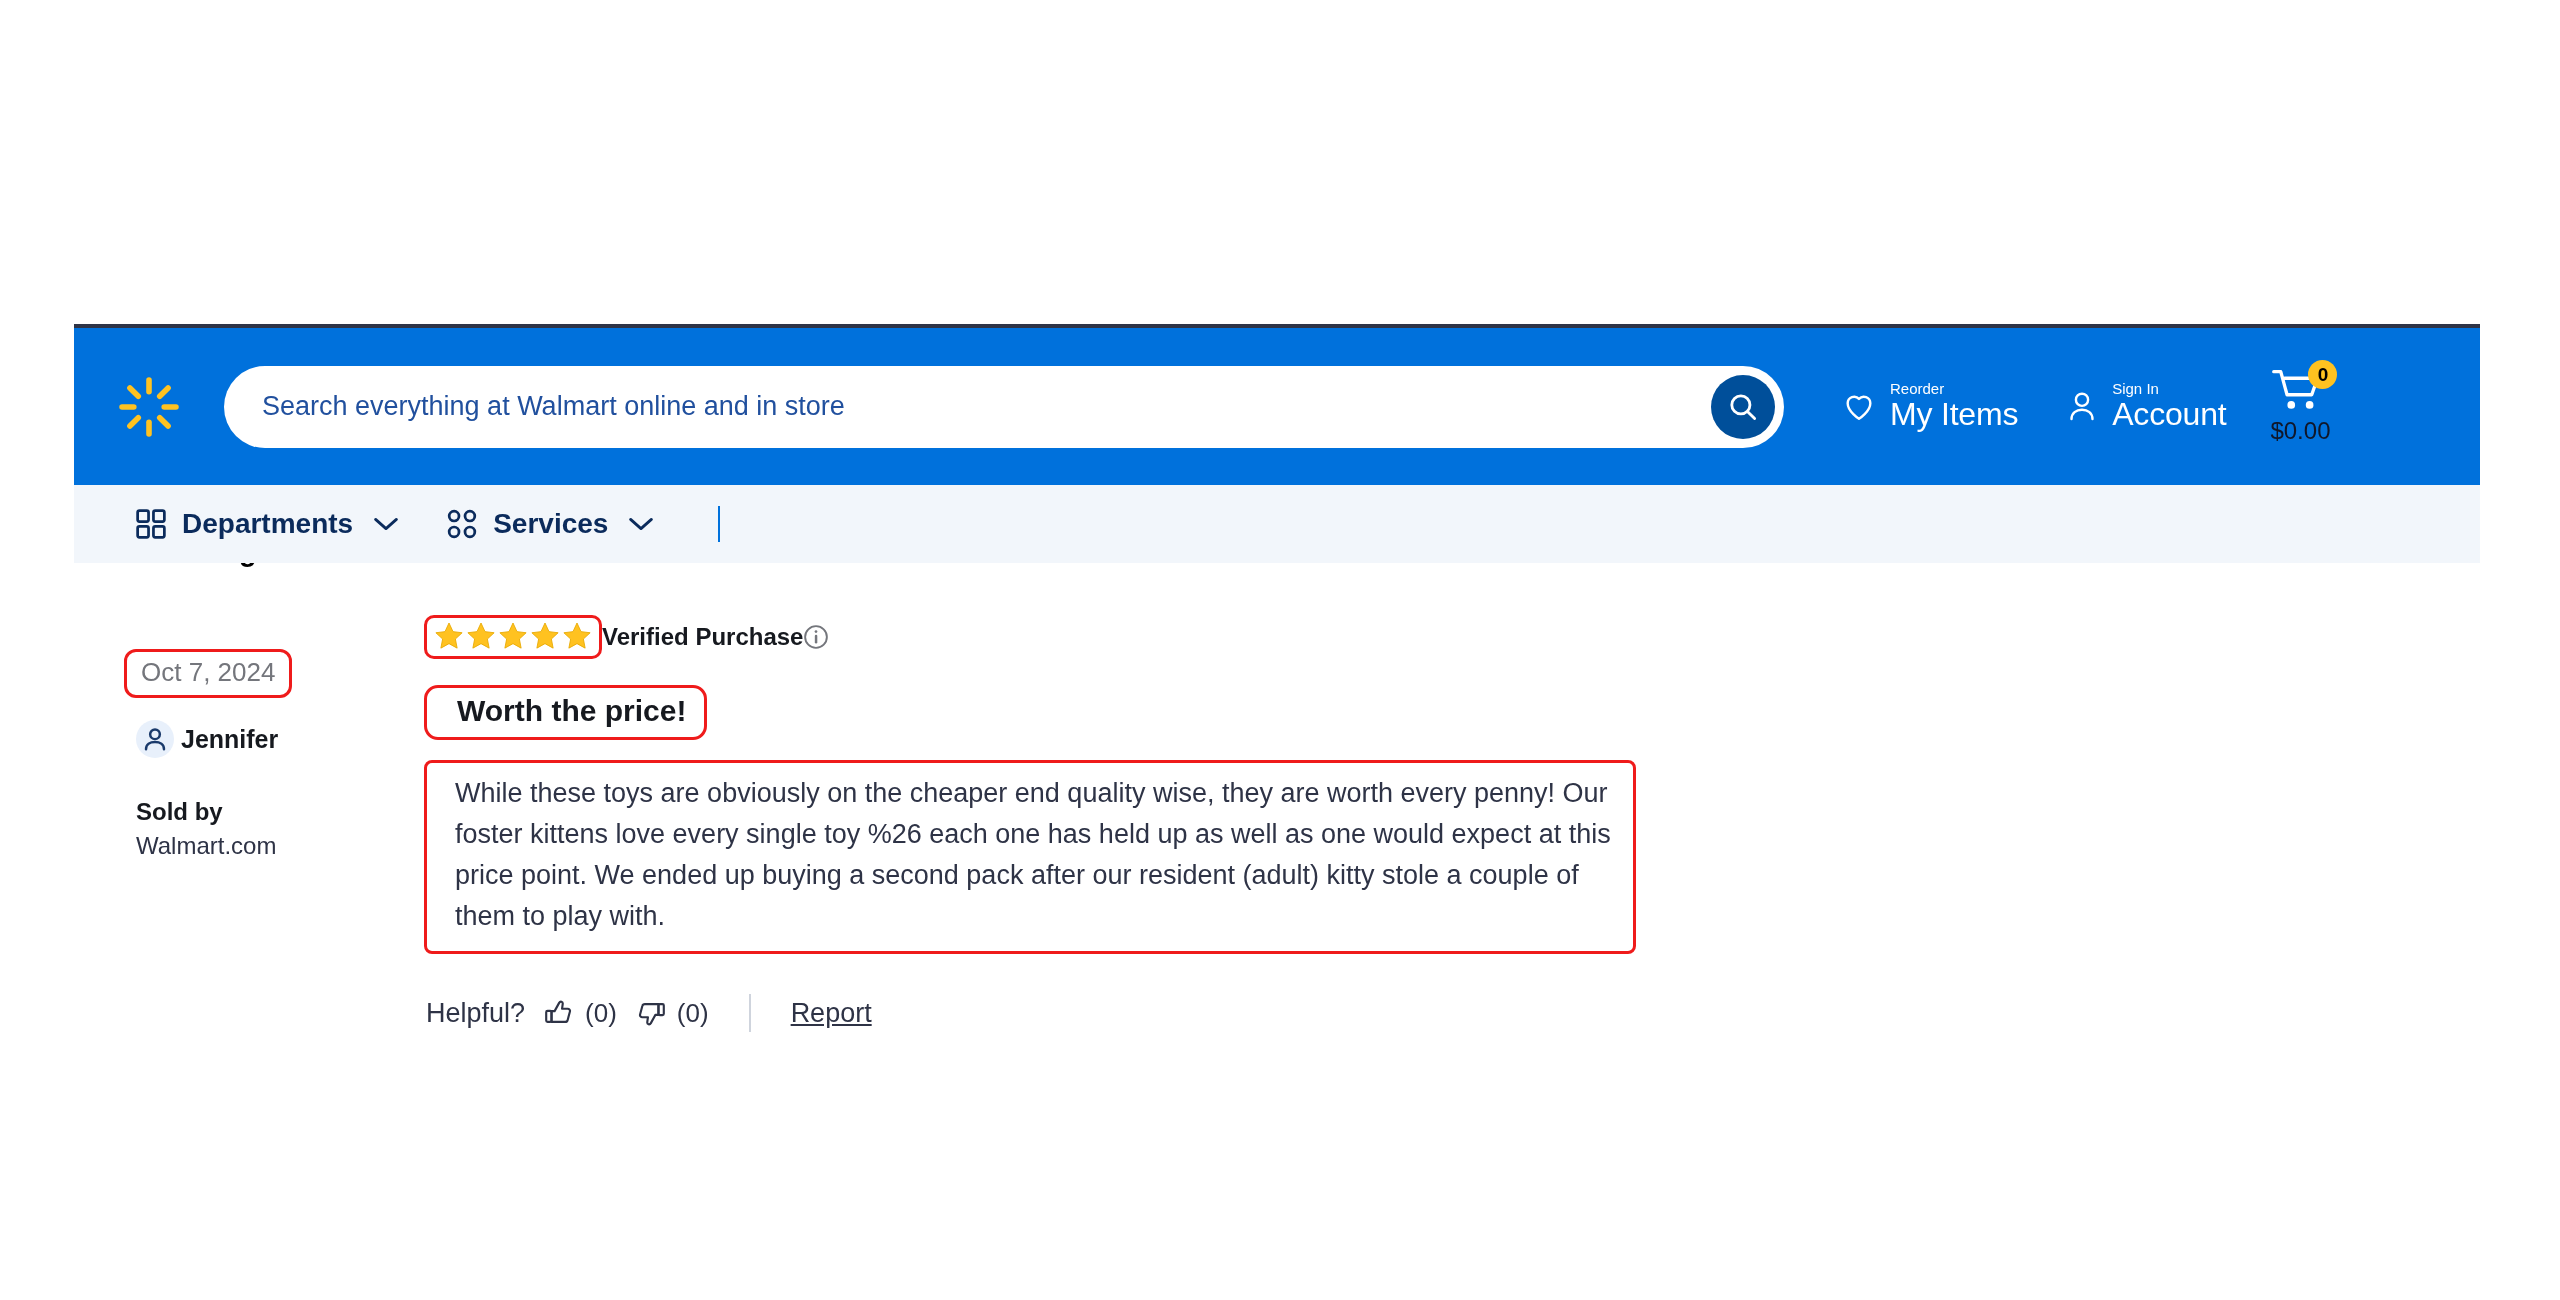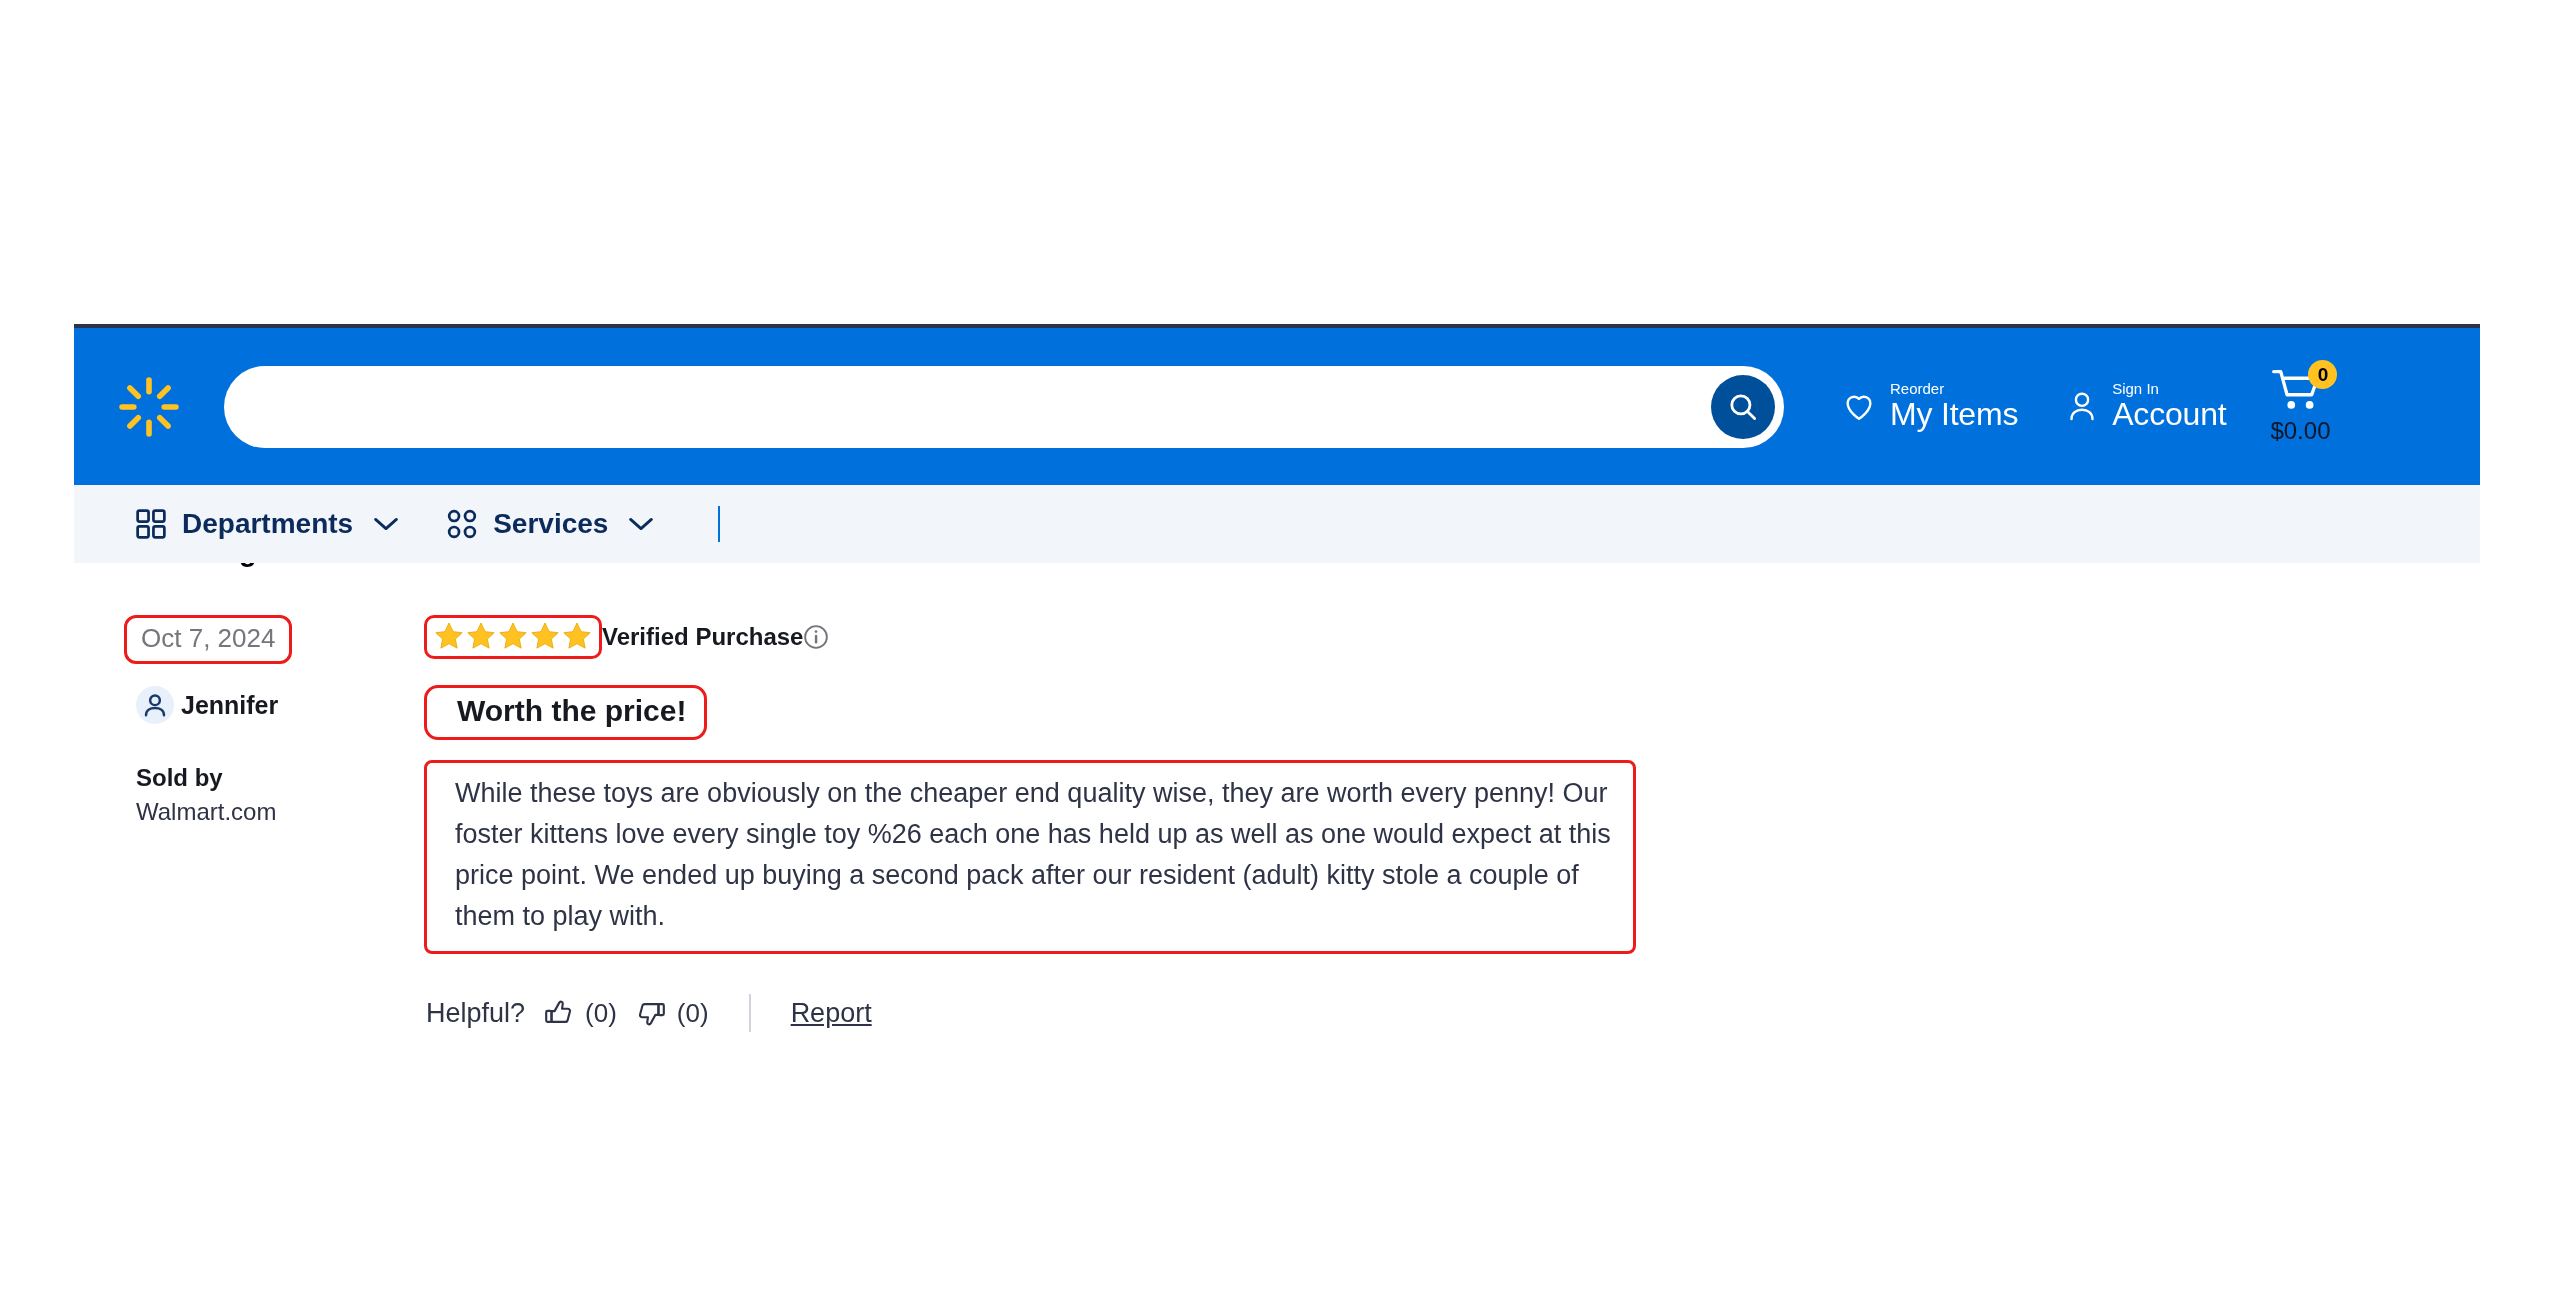--- a/index.html
+++ b/index.html
@@ -227,20 +227,21 @@
     width: 280px;
     flex: 0 0 280px;
     padding-top: 0px;
   }
   .rev-date-box {
     display: inline-block;
     border: 3px solid #ef1b1b;
     border-radius: 12px;
     padding: 5px 14px 7px 14px;
     margin-left: -12px;
+    margin-top: 34px;
   }
   .rev-date {
     font-size: 26px;
     color: #74767c;
   }
   .rev-user {
     display: flex;
     align-items: center;
     gap: 7px;
     margin-top: 22px;
@@ -382,20 +383,21 @@
           <rect x="45.5" y="2" width="9" height="28" rx="4.5" transform="rotate(45 50 50)"></rect>
           <rect x="45.5" y="70" width="9" height="28" rx="4.5" transform="rotate(45 50 50)"></rect>
           <rect x="2" y="45.5" width="28" height="9" rx="4.5" transform="rotate(45 50 50)"></rect>
           <rect x="70" y="45.5" width="28" height="9" rx="4.5" transform="rotate(45 50 50)"></rect>
         </g>
       </svg>
     </div>
 
     <div class="search-wrap">
       <div class="search-box">
+        <input class="search-input" type="text" placeholder="Search everything at Walmart online and in store" value="" style="">
         <button class="search-btn">
           <svg width="34" height="34" viewBox="0 0 24 24" fill="none">
             <circle cx="10.5" cy="10.5" r="6.4" stroke="#ffffff" stroke-width="2"></circle>
             <line x1="15.3" y1="15.3" x2="20.2" y2="20.2" stroke="#ffffff" stroke-width="2" stroke-linecap="round"></line>
           </svg>
         </button>
       </div>
     </div>
 
     <div class="hdr-right">

